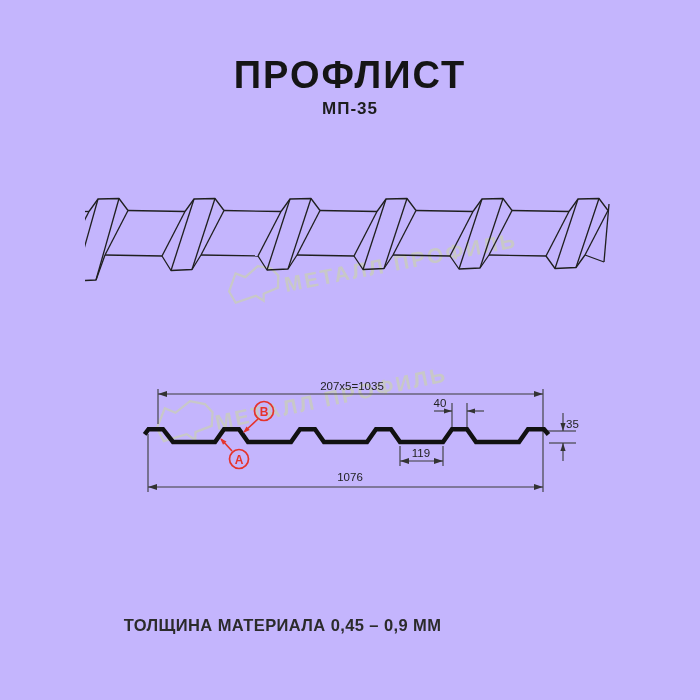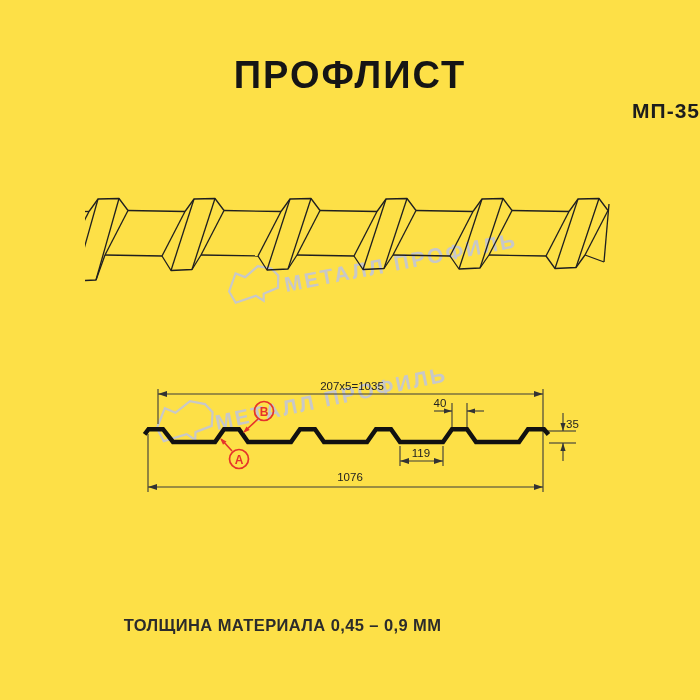--- a/index.html
+++ b/index.html
@@ -1,21 +1,21 @@
 <!DOCTYPE html>
 <html><head>
 <meta charset="utf-8">
 <style>
   html,body{margin:0;padding:0;background:#fff;}
-  #stage{position:relative;width:700px;height:700px;background:#fde047;overflow:hidden;
+  #stage{position:relative;width:700px;height:700px;background:#c4b5fd;overflow:hidden;
          font-family:"Liberation Sans",sans-serif;}
   .title{position:absolute;left:0;top:54px;width:700px;text-align:center;
          font-size:38px;font-weight:700;letter-spacing:2px;color:#151515;}
-  .subtitle{position:absolute;left:0;top:99px;width:700px;text-align:right;
-         font-size:21px;font-weight:700;letter-spacing:1px;color:#1d1d1d;}
+  .subtitle{position:absolute;left:0;top:99px;width:700px;text-align:center;
+         font-size:17px;font-weight:700;letter-spacing:1px;color:#1d1d1d;}
   .footer{position:absolute;left:0;top:616px;width:565px;text-align:center;
          font-size:16.5px;font-weight:700;letter-spacing:0.4px;color:#2b2b2b;}
   svg{position:absolute;left:0;top:0;}
   .dim{font-size:11.5px;fill:#222;font-weight:400;}
   .wm{font-size:21px;font-weight:700;letter-spacing:2.5px;fill:#c8c8c8;}
   .redletter{font-size:12px;font-weight:700;fill:#e5332b;}
   .thin{stroke:#3a3a3a;stroke-width:1.1;fill:none;}
   .arr{fill:#333;stroke:none;}
 </style>
 </head>

